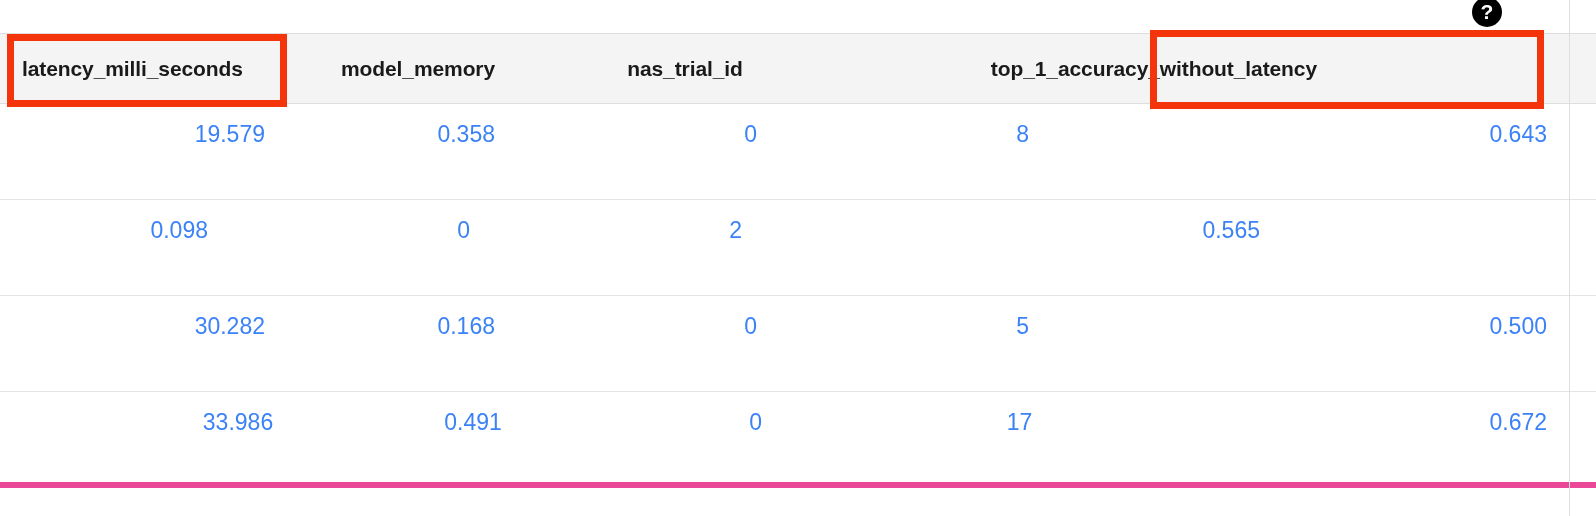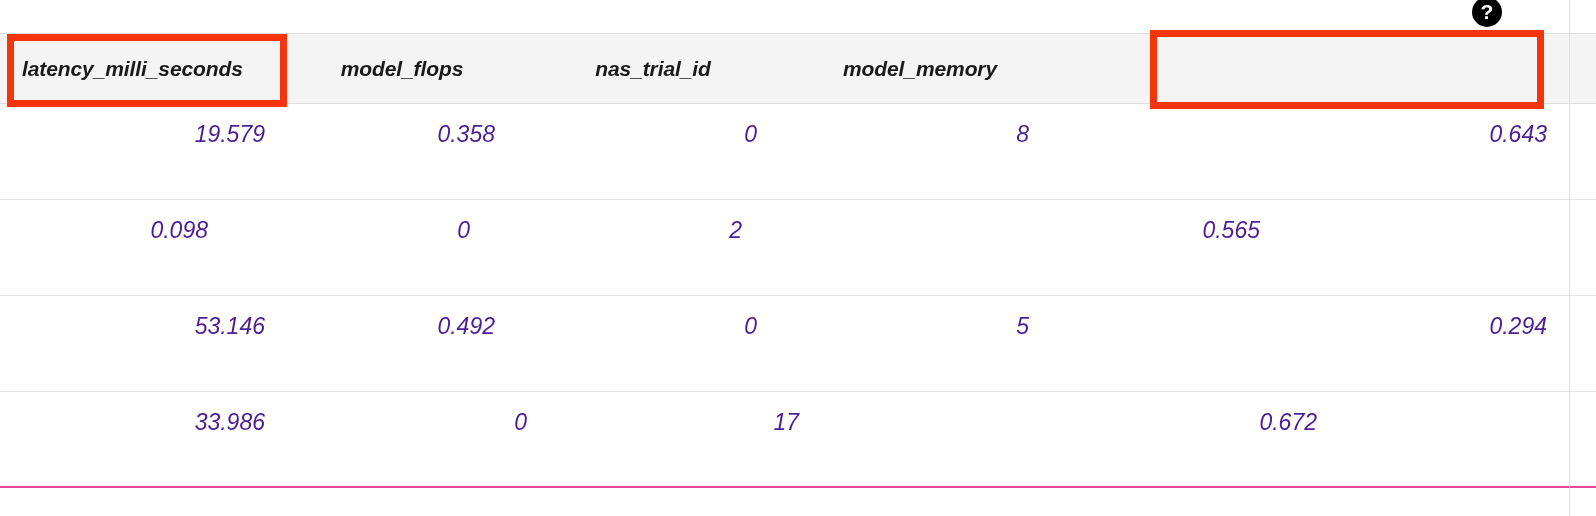--- a/index.html
+++ b/index.html
@@ -34,21 +34,20 @@
     cursor: pointer;
     user-select: none;
   }
 
   
   .grid {
     position: absolute;
     left: 0;
     top: 33px;
     width: 1596px;
-    font-style: italic;
   }
 
   .header-row {
     display: flex;
     height: 71px;
     background: #f4f4f4;
     border-top: 1px solid #dedede;
     border-bottom: 1px solid #dedede;
     box-sizing: border-box;
   }
@@ -68,31 +67,31 @@
   .header-cell.ctr   { justify-content: center; }
   .header-cell.right { justify-content: flex-end; padding-right: 22px; }
 
   .body-row {
     display: flex;
     height: 96px;
     background: #ffffff;
     border-bottom: 1px solid #e4e4e4;
     box-sizing: border-box;
   }
-  .body-row.last { border-bottom: 2px solid #ec4899; }
+  .body-row.last { border-bottom: 6px solid #ec4899; padding-left: 10px; }
 
   .cell {
     display: flex;
     align-items: flex-start;
     justify-content: flex-end;
     box-sizing: border-box;
     padding-top: 17px;
     padding-right: 22px;
     font-size: 23px;
-    color: #4c1d95;
+    color: #3b82f6;
     white-space: nowrap;
     overflow: hidden;
   }
 
   
   .c0 { width: 287px; }
   .c1 { width: 230px; }
   .c2 { width: 262px; }
   .c3 { width: 272px; }
   .c4 { width: 518px; }
@@ -132,23 +131,23 @@
 <div id="screen">
 
   <div class="vdivider-top"></div>
 
   <div class="help-icon">?</div>
 
   <div class="grid">
 
     <div class="header-row">
       <div class="header-cell left c0">latency_milli_seconds</div>
-      <div class="header-cell ctr  c1">model_flops</div>
+      <div class="header-cell ctr  c2">model_memory</div>
       <div class="header-cell ctr  c3">nas_trial_id</div>
-      <div class="header-cell ctr  c2">model_memory</div>
+      <div class="header-cell right c4">top_1_accuracy_without_latency</div>
       <div class="header-cell ctr  c5"></div>
     </div>
 
     <div class="body-row">
       <div class="cell c0">19.579</div>
       <div class="cell c1">0.358</div>
       <div class="cell c2">0</div>
       <div class="cell c3">8</div>
       <div class="cell c4">0.643</div>
       <div class="cell c5"></div>
@@ -156,30 +155,31 @@
 
     <div class="body-row">
       <div class="cell c1">0.098</div>
       <div class="cell c2">0</div>
       <div class="cell c3">2</div>
       <div class="cell c4">0.565</div>
       <div class="cell c5"></div>
     </div>
 
     <div class="body-row">
-      <div class="cell c0">53.146</div>
-      <div class="cell c1">0.492</div>
+      <div class="cell c0">30.282</div>
+      <div class="cell c1">0.168</div>
       <div class="cell c2">0</div>
       <div class="cell c3">5</div>
-      <div class="cell c4">0.294</div>
+      <div class="cell c4">0.500</div>
       <div class="cell c5"></div>
     </div>
 
     <div class="body-row last">
       <div class="cell c0">33.986</div>
+      <div class="cell c1">0.491</div>
       <div class="cell c2">0</div>
       <div class="cell c3">17</div>
       <div class="cell c4">0.672</div>
       <div class="cell c5"></div>
     </div>
 
   </div>
 
   <div class="vdivider"></div>
 

